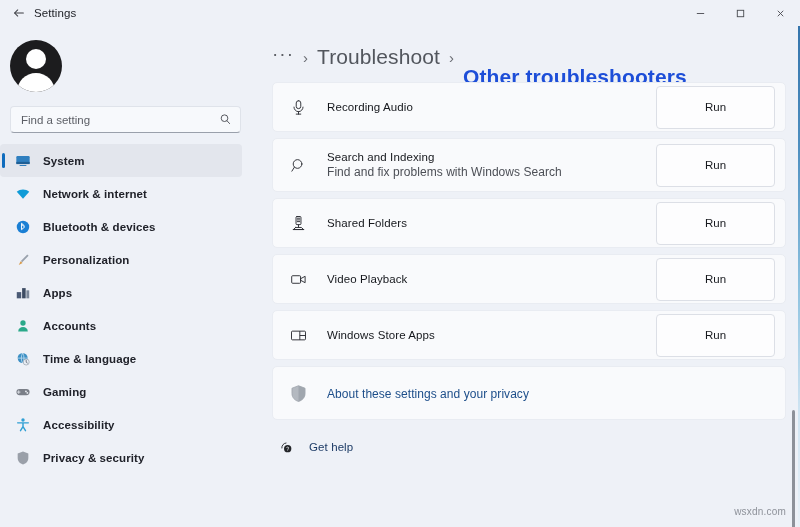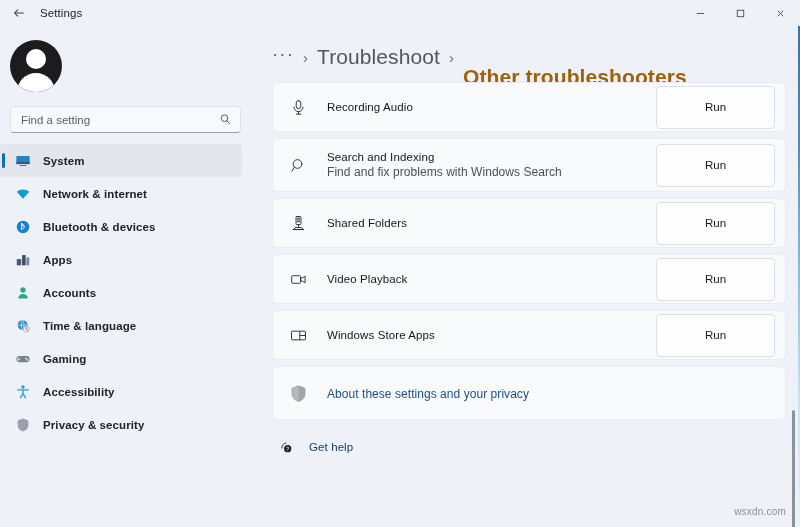--- a/index.html
+++ b/index.html
@@ -31,21 +31,21 @@
   .back-btn {
     width: 30px; height: 22px;
     display: flex; align-items: center; justify-content: center;
     color: #3a3c42;
     margin-left: 4px;
   }
   .back-btn svg { display: block; }
   .app-title {
     font-size: 11.5px;
     color: #22242a;
-    margin-left: 6px;
+    margin-left: 0;
     letter-spacing: .1px;
   }
   .win-controls {
     margin-left: auto;
     display: flex;
     height: 26px;
   }
   .win-btn {
     width: 40px; height: 26px;
     display: flex; align-items: center; justify-content: center;
@@ -181,21 +181,21 @@
     font-size: 15px;
     color: #6a6d73;
     margin: 0 9px;
   }
   .crumb {
     font-size: 21px;
     color: #52565d;
     letter-spacing: .1px;
   }
   .crumb.current {
-    color: #a16207;
+    color: #1d4ed8;
     font-weight: bold;
     margin-top: 40px;
   }
 
   .cards {
     display: flex;
     flex-direction: column;
     gap: 6px;
   }
   .card {
@@ -378,20 +378,29 @@
         <div class="nav-item">
           <span class="nav-icon">
             <svg width="16" height="16" viewBox="0 0 18 18">
               <circle cx="9" cy="9" r="7" fill="#1a7fd4"></circle>
               <path d="M7.4 6l3.4 3-3.4 3V4.8l3.4 3.1" fill="none" stroke="#fff" stroke-width="1.1" stroke-linejoin="round"></path>
             </svg>
           </span>
           <span class="nav-label">Bluetooth &amp; devices</span>
         </div>
 
+        <div class="nav-item">
+          <span class="nav-icon">
+            <svg width="16" height="16" viewBox="0 0 18 18">
+              <path d="M13.8 2.8 6.6 10l1.5 1.5 7.2-7.2-1.5-1.5z" fill="#9aa2ad"></path>
+              <path d="M6.3 10.3 4.2 14.6l4.3-2.1-2.2-2.2z" fill="#d79a4a"></path>
+            </svg>
+          </span>
+          <span class="nav-label">Personalization</span>
+        </div>
 
         <div class="nav-item">
           <span class="nav-icon">
             <svg width="16" height="16" viewBox="0 0 18 18">
               <rect x="2" y="8" width="5" height="7" fill="#4a5a75"></rect>
               <rect x="8" y="3.5" width="4" height="11.5" fill="#3d4c63"></rect>
               <rect x="12.8" y="6" width="3.2" height="9" fill="#7b8799"></rect>
             </svg>
           </span>
           <span class="nav-label">Apps</span>

